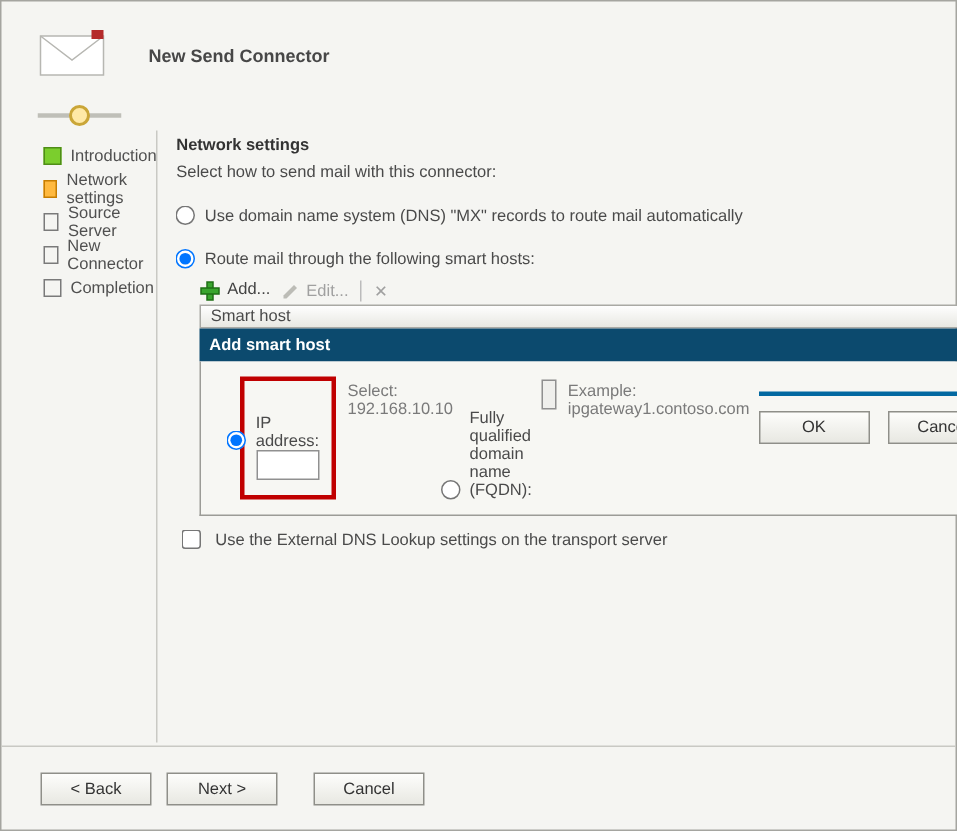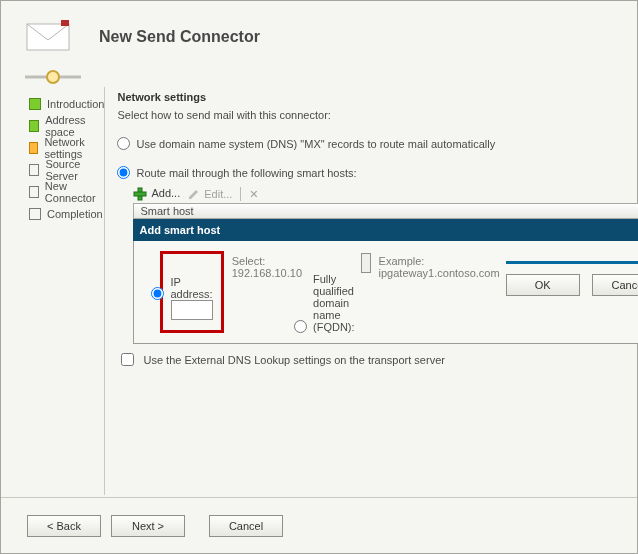--- a/index.html
+++ b/index.html
@@ -27,21 +27,21 @@
     padding: 6px 4px 2px 18px;
   }
   .envelope-box {
     width: 62px;
     height: 60px;
     display: flex;
     align-items: center;
     justify-content: center;
   }
   .title-text {
-    font-size: 16px;
+    font-size: 12px;
     font-weight: bold;
     color: #474747;
     padding-left: 18px;
   }
   .pipe-row {
     position: absolute;
     left: 24px;
     top: 68px;
   }
   .body {
@@ -188,24 +188,20 @@
   </div>
 
   <div class="body">
 
     <div class="sidebar">
       <div class="step">
         <span class="step-box done"></span>
         <span>Introduction</span>
       </div>
       <div class="step">
-        <span class="step-box done"></span>
-        <span>Address space</span>
-      </div>
-      <div class="step">
         <span class="step-box current"></span>
         <span>Network settings</span>
       </div>
       <div class="step">
         <span class="step-box pending"></span>
         <span>Source Server</span>
       </div>
       <div class="step">
         <span class="step-box pending"></span>
         <span>New Connector</span>

